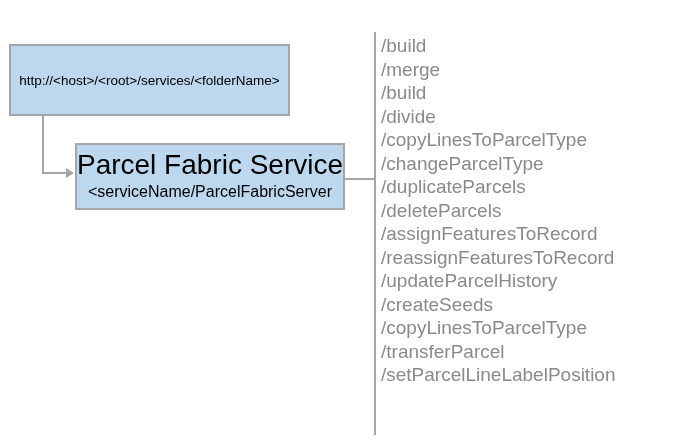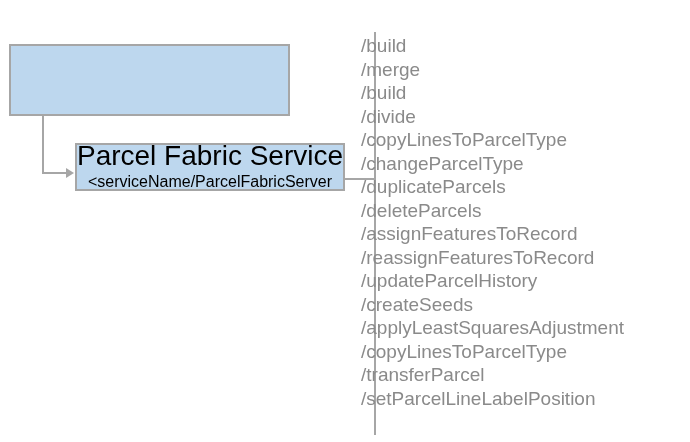--- a/index.html
+++ b/index.html
@@ -27,21 +27,21 @@
     align-items: center;
     justify-content: center;
     text-align: center;
   }
   .catalog-box {
     left: 9px; top: 44px;
     width: 281px; height: 72px;
   }
   .service-box {
     left: 75px; top: 143px;
-    width: 270px; height: 48px;
+    width: 270px; height: 67px;
   }
   .node-title {
     color: var(--title-text, #000000);
     font-size: 28px;
     line-height: 1.08;
     white-space: nowrap;
   }
   .node-subtitle {
     color: var(--title-text, #000000);
     font-size: 13.5px;
@@ -65,36 +65,37 @@
     border-top: 5px solid transparent;
     border-bottom: 5px solid transparent;
     border-left: 8px solid var(--connector, #A6A6A6);
   }
   .conn-h2 { left: 345px; top: 178px; width: 30px; height: 2px; }
   .divider { left: 374px; top: 32px; width: 2px; height: 403px; }
 
   
   .endpoint-list {
     position: absolute;
-    left: 361px; top: 34px;
+    left: 381px; top: 34px;
     width: 300px;
   }
   .endpoint-item {
     color: var(--endpoint-text, #8A8A8A);
     font-size: 19px;
     line-height: 23.5px;
     white-space: nowrap;
   }
 </style>
 </head>
 <body>
 
 <div class="stage">
 
   <div class="node-box catalog-box">
+    <div class="node-subtitle">http://&lt;host&gt;/&lt;root&gt;/services/&lt;folderName&gt;</div>
   </div>
 
   <div class="line conn-v1"></div>
   <div class="line conn-h1"></div>
   <div class="arrowhead"></div>
 
   <div class="node-box service-box">
     <div class="node-title">Parcel Fabric Service</div>
     <div class="node-subtitle">&lt;serviceName/ParcelFabricServer</div>
   </div>
@@ -108,19 +109,18 @@
       <div class="endpoint-item">/build</div>
       <div class="endpoint-item">/divide</div>
       <div class="endpoint-item">/copyLinesToParcelType</div>
       <div class="endpoint-item">/changeParcelType</div>
       <div class="endpoint-item">/duplicateParcels</div>
       <div class="endpoint-item">/deleteParcels</div>
       <div class="endpoint-item">/assignFeaturesToRecord</div>
       <div class="endpoint-item">/reassignFeaturesToRecord</div>
       <div class="endpoint-item">/updateParcelHistory</div>
       <div class="endpoint-item">/createSeeds</div>
-      <div class="endpoint-item">/applyLeastSquaresAdjustment</div>
       <div class="endpoint-item">/copyLinesToParcelType</div>
       <div class="endpoint-item">/transferParcel</div>
       <div class="endpoint-item">/setParcelLineLabelPosition</div>
     </div>
 
 </div>
 
 </body></html>

